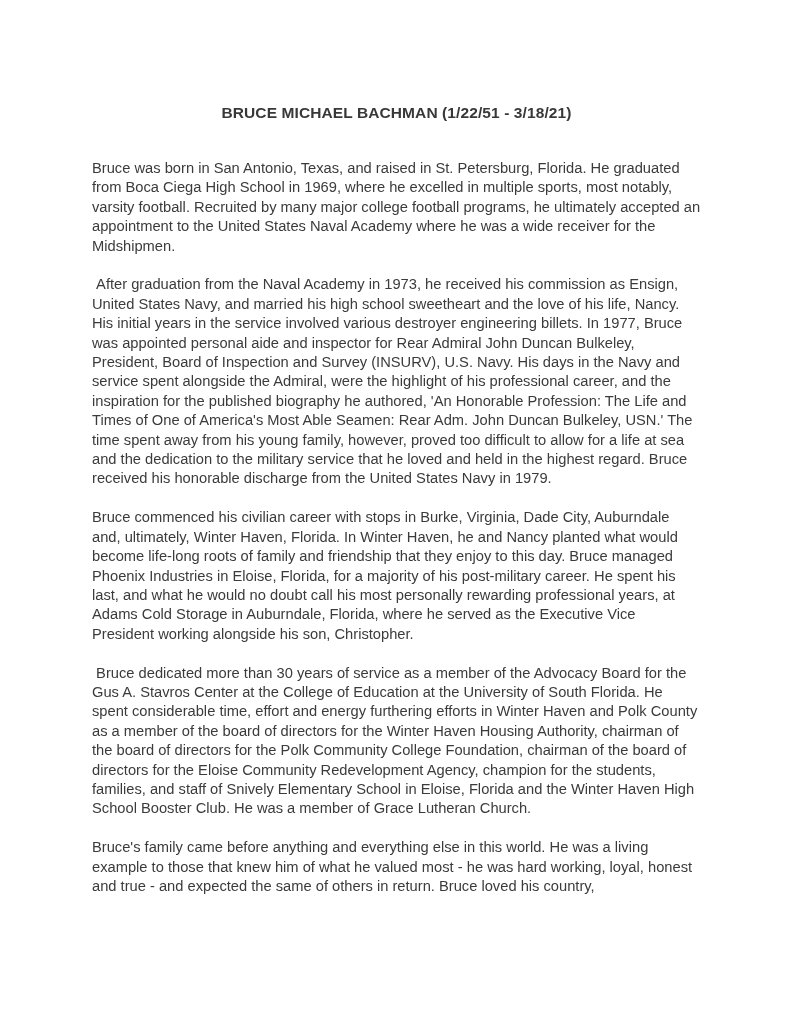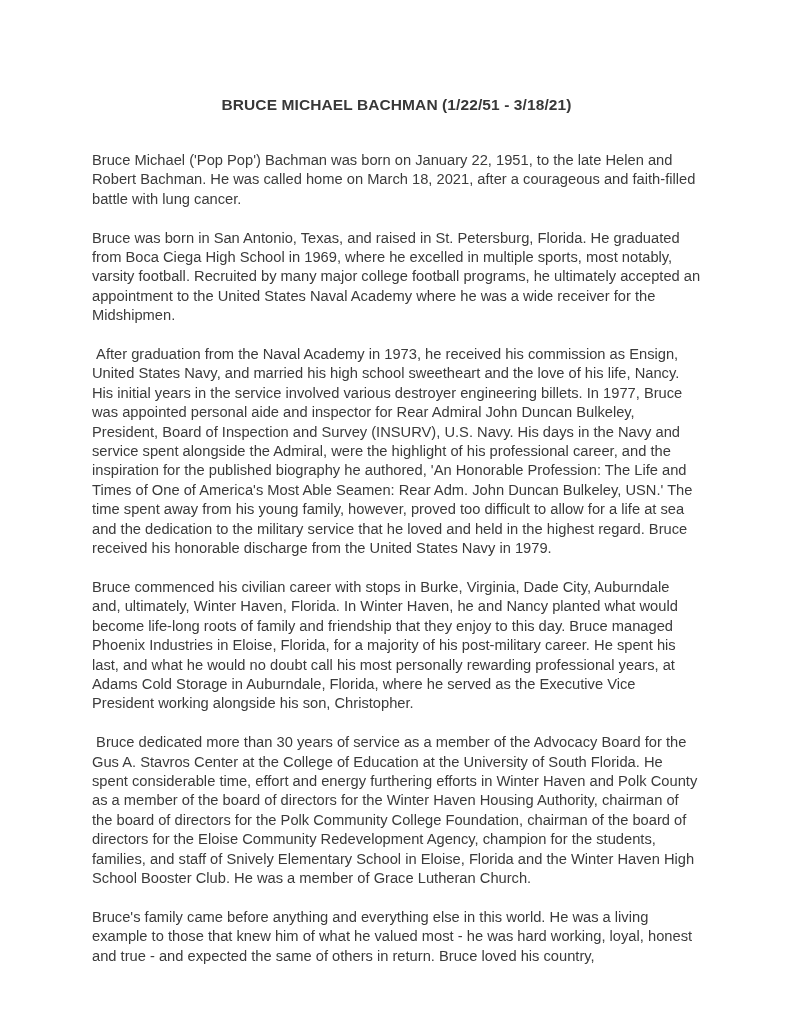--- a/index.html
+++ b/index.html
@@ -19,38 +19,37 @@
     width: 791px;
     height: 1024px;
     padding: 88px 90px 0 92px;
     background: #ffffff;
   }
   .doc-title {
     font-size: 15.5px;
     font-weight: bold;
     text-align: center;
     letter-spacing: 0.1px;
-    margin: 8px 0 37px 0;
+    margin: 16px 0 37px 0;
     color: #383838;
   }
   .paragraphs p {
     font-size: 14.7px;
     line-height: 19.4px;
     margin: 0 0 19.4px 0;
     white-space: pre-wrap;
     color: #3b3b3b;
   }
 </style>
 </head>
 <body>
 
 <div class="page">
   <h1 class="doc-title">BRUCE MICHAEL BACHMAN (1/22/51 - 3/18/21)</h1>
 
   <div class="paragraphs">
-    <p>Bruce Michael ('Pop Pop') Bachman was born on January 22, 1951, to the late Helen and Robert Bachman. He was called home on March 18, 2021, after a courageous and faith-filled battle with lung cancer.</p>
     <p>Bruce was born in San Antonio, Texas, and raised in St. Petersburg, Florida. He graduated from Boca Ciega High School in 1969, where he excelled in multiple sports, most notably, varsity football. Recruited by many major college football programs, he ultimately accepted an appointment to the United States Naval Academy where he was a wide receiver for the Midshipmen.</p>
     <p> After graduation from the Naval Academy in 1973, he received his commission as Ensign, United States Navy, and married his high school sweetheart and the love of his life, Nancy. His initial years in the service involved various destroyer engineering billets. In 1977, Bruce was appointed personal aide and inspector for Rear Admiral John Duncan Bulkeley, President, Board of Inspection and Survey (INSURV), U.S. Navy. His days in the Navy and service spent alongside the Admiral, were the highlight of his professional career, and the inspiration for the published biography he authored, 'An Honorable Profession: The Life and Times of One of America's Most Able Seamen: Rear Adm. John Duncan Bulkeley, USN.' The time spent away from his young family, however, proved too difficult to allow for a life at sea and the dedication to the military service that he loved and held in the highest regard. Bruce received his honorable discharge from the United States Navy in 1979.</p>
     <p>Bruce commenced his civilian career with stops in Burke, Virginia, Dade City, Auburndale and, ultimately, Winter Haven, Florida. In Winter Haven, he and Nancy planted what would become life-long roots of family and friendship that they enjoy to this day. Bruce managed Phoenix Industries in Eloise, Florida, for a majority of his post-military career. He spent his last, and what he would no doubt call his most personally rewarding professional years, at Adams Cold Storage in Auburndale, Florida, where he served as the Executive Vice President working alongside his son, Christopher.</p>
     <p> Bruce dedicated more than 30 years of service as a member of the Advocacy Board for the Gus A. Stavros Center at the College of Education at the University of South Florida. He spent considerable time, effort and energy furthering efforts in Winter Haven and Polk County as a member of the board of directors for the Winter Haven Housing Authority, chairman of the board of directors for the Polk Community College Foundation, chairman of the board of directors for the Eloise Community Redevelopment Agency, champion for the students, families, and staff of Snively Elementary School in Eloise, Florida and the Winter Haven High School Booster Club. He was a member of Grace Lutheran Church.</p>
     <p>Bruce's family came before anything and everything else in this world. He was a living example to those that knew him of what he valued most - he was hard working, loyal, honest and true - and expected the same of others in return. Bruce loved his country,</p>
   </div>
 </div>
 
 </body></html>

